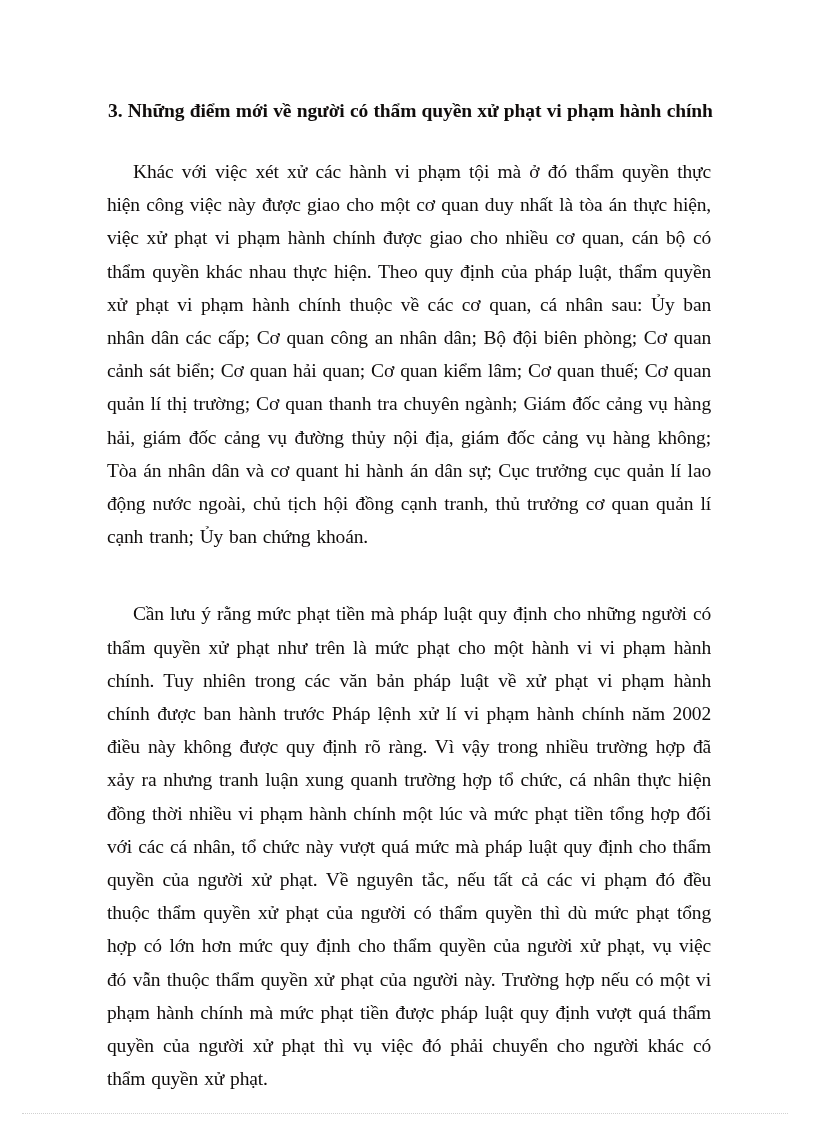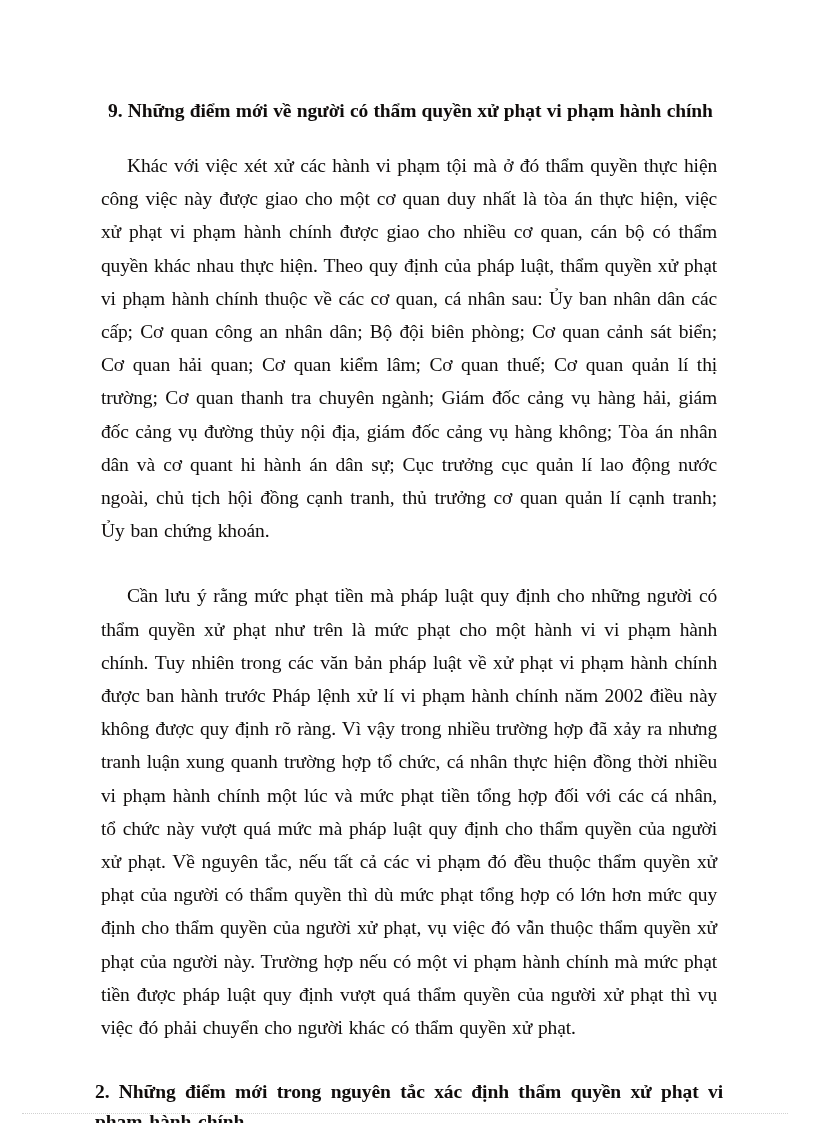--- a/index.html
+++ b/index.html
@@ -45,21 +45,21 @@
   }
 
   h2.heading.second {
     text-indent: 0px;
     word-spacing: 2.2px;
   }
 
   p.para {
     font-size: 19.5px;
     line-height: 33.2px;
-    margin: 6px;
+    margin: 12px;
     text-align: justify;
     text-align-last: left;
     text-indent: 26px;
     letter-spacing: -0.15px;
     word-spacing: 1.2px;
     -webkit-hyphens: none;
     hyphens: none;
   }
 
   
@@ -77,21 +77,21 @@
     border-top: 1px dotted #c9c9c9;
     opacity: 0.85;
   }
 </style>
 </head>
 <body>
 
 <div class="page">
   <div class="content">
 
-    <h2 class="heading">9. Những điểm mới về người có thẩm quyền xử phạt vi phạm hành chính</h2>
+    <h2 class="heading">3. Những điểm mới về người có thẩm quyền xử phạt vi phạm hành chính</h2>
 
     <div class="gap-after-h1"></div>
 
     <p class="para">Khác với việc xét xử các hành vi phạm tội mà ở đó thẩm quyền thực hiện công việc này được giao cho một cơ quan duy nhất là tòa án thực hiện, việc xử phạt vi phạm hành chính được giao cho nhiều cơ quan, cán bộ có thẩm quyền khác nhau thực hiện. Theo quy định của pháp luật, thẩm quyền xử phạt vi phạm hành chính thuộc về các cơ quan, cá nhân sau: Ủy ban nhân dân các cấp; Cơ quan công an nhân dân; Bộ đội biên phòng; Cơ quan cảnh sát biển; Cơ quan hải quan; Cơ quan kiểm lâm; Cơ quan thuế; Cơ quan quản lí thị trường; Cơ quan thanh tra chuyên ngành; Giám đốc cảng vụ hàng hải, giám đốc cảng vụ đường thủy nội địa, giám đốc cảng vụ hàng không; Tòa án nhân dân và cơ quant hi hành án dân sự; Cục trưởng cục quản lí lao động nước ngoài, chủ tịch hội đồng cạnh tranh, thủ trưởng cơ quan quản lí cạnh tranh; Ủy ban chứng khoán.</p>
 
     <div class="gap-para"></div>
 
 
     <div class="gap-para"></div>
 

